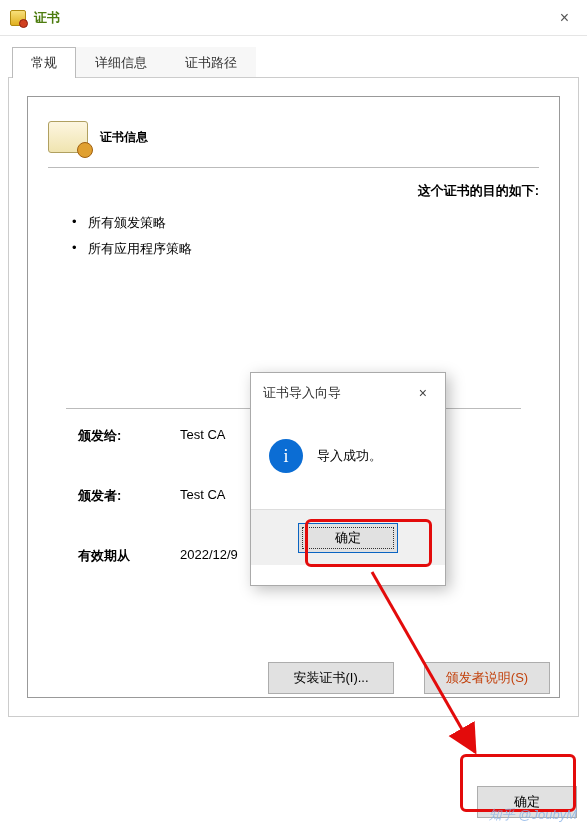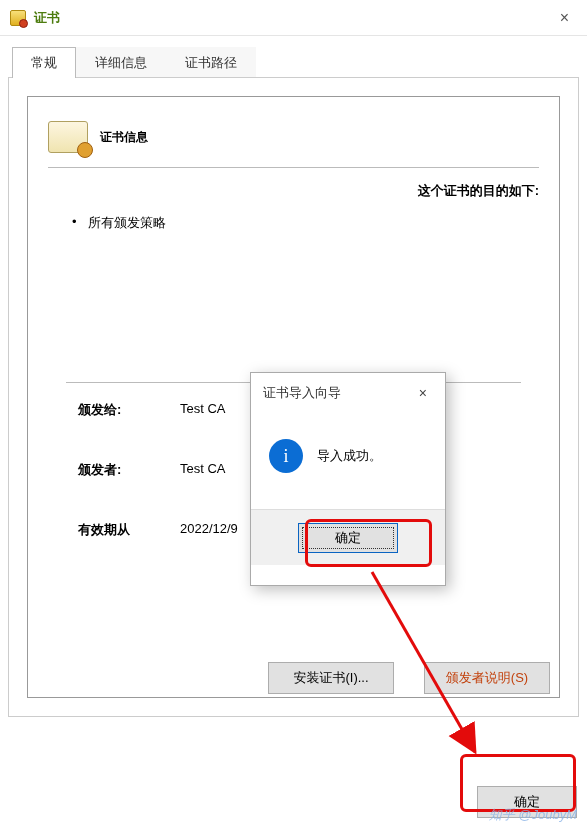--- a/index.html
+++ b/index.html
@@ -167,20 +167,21 @@
     <div class="groupbox">
       <div class="cert-header">
         <div class="cert-big-icon"></div>
         <div class="cert-title">证书信息</div>
       </div>
       <div class="sep"></div>
 
       <div class="purpose-label">这个证书的目的如下:</div>
       <ul class="bullets">
         <li>所有颁发策略</li>
+        <li>所有应用程序策略</li>
       </ul>
 
       <div style="height:120px"></div>
       <div class="sep2"></div>
 
       <div class="fields">
         <div class="field-row">
           <div class="field-label">颁发给:</div>
           <div>Test CA</div>
         </div>

